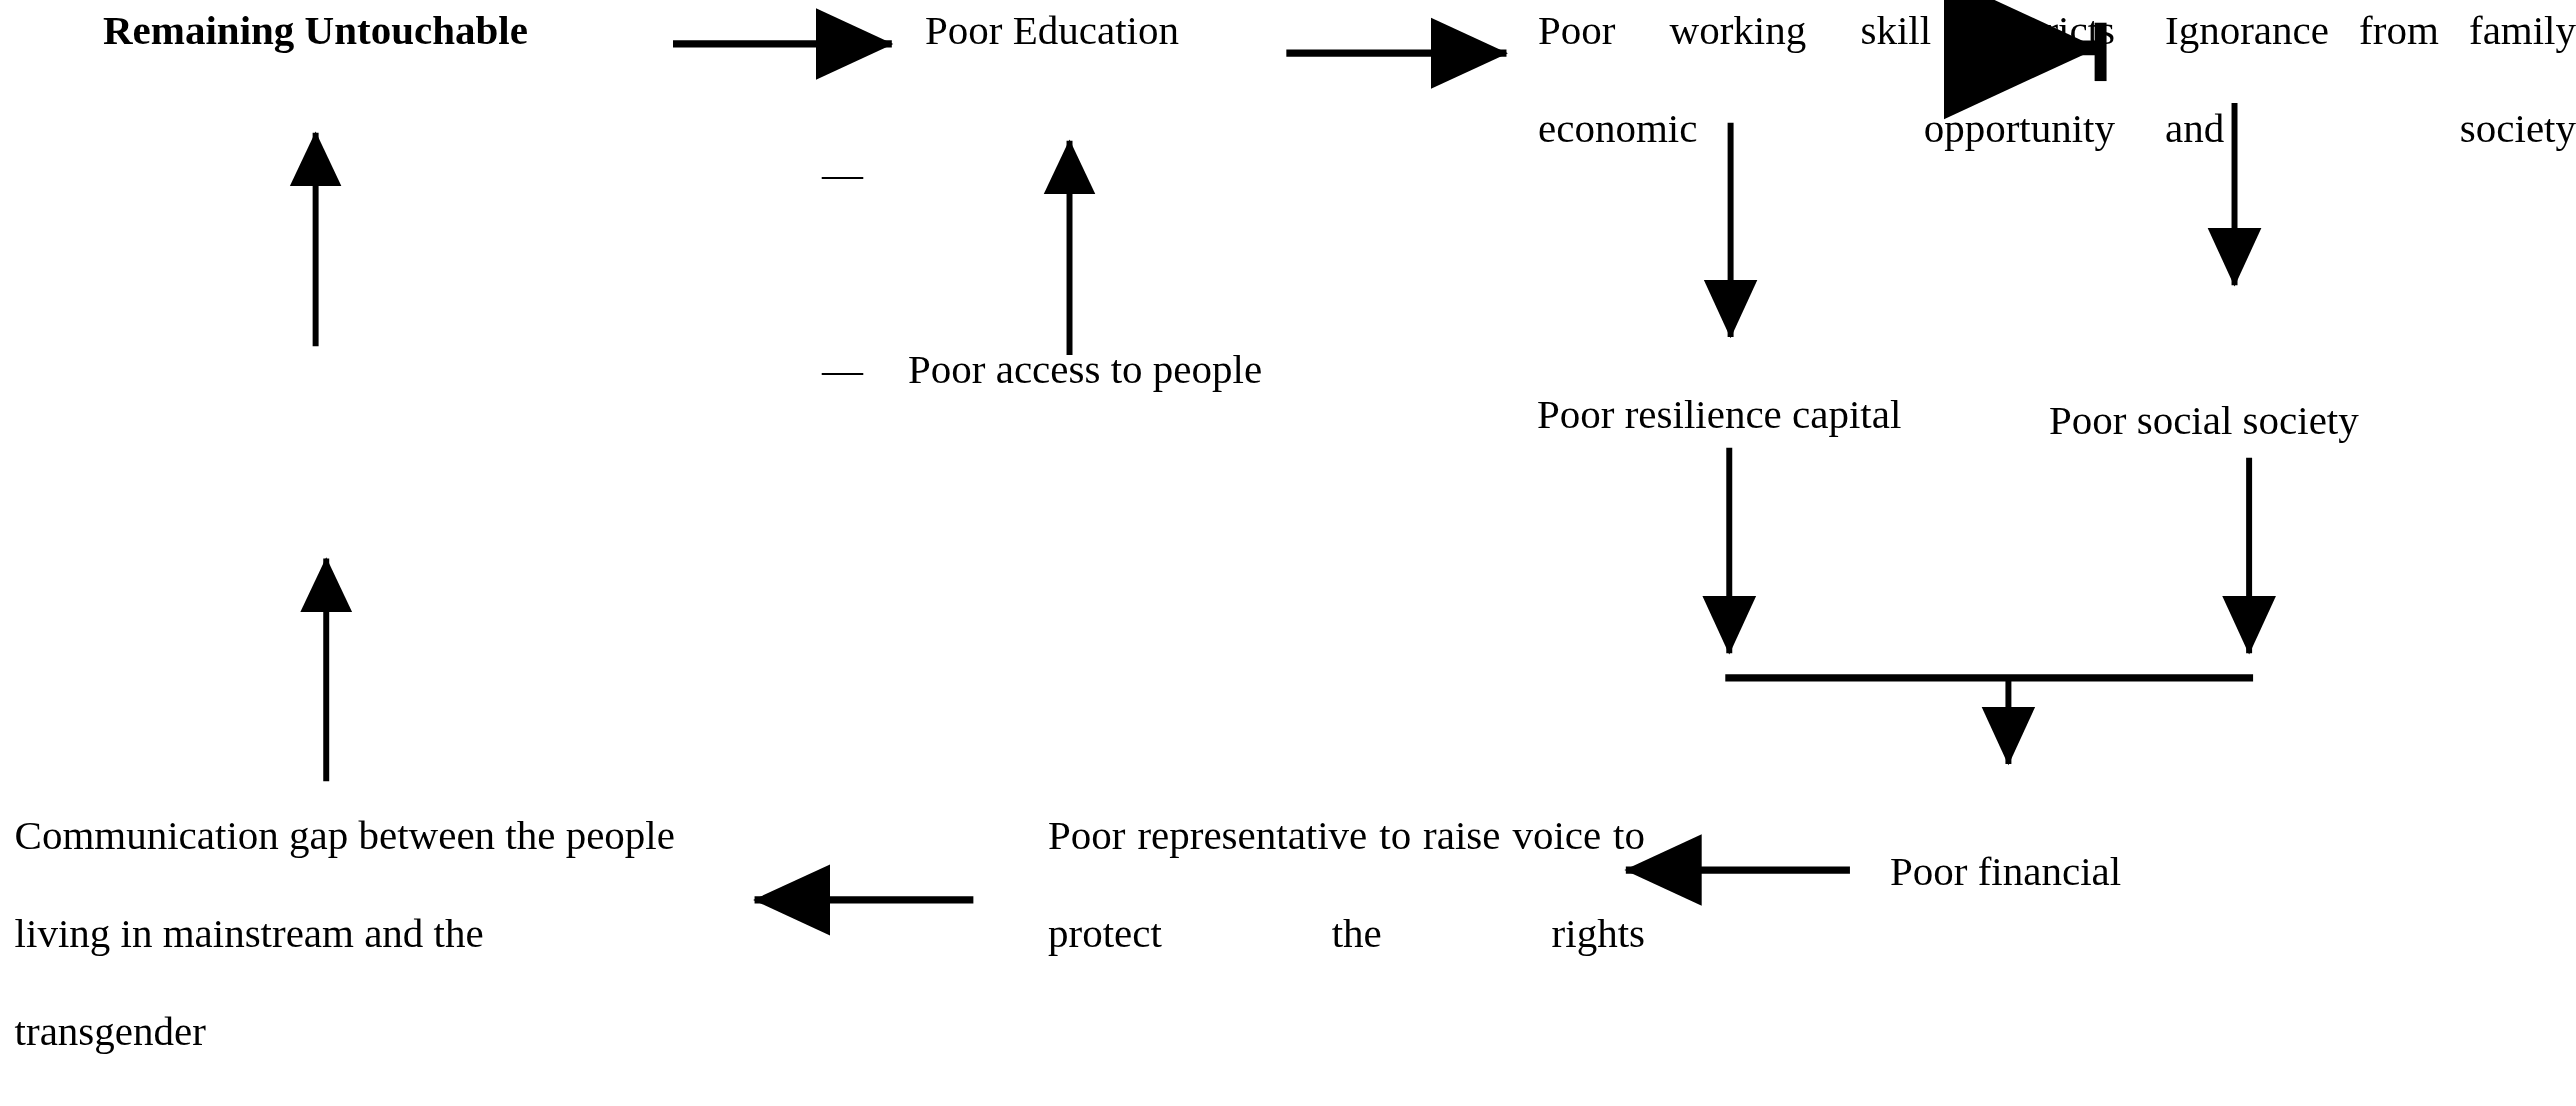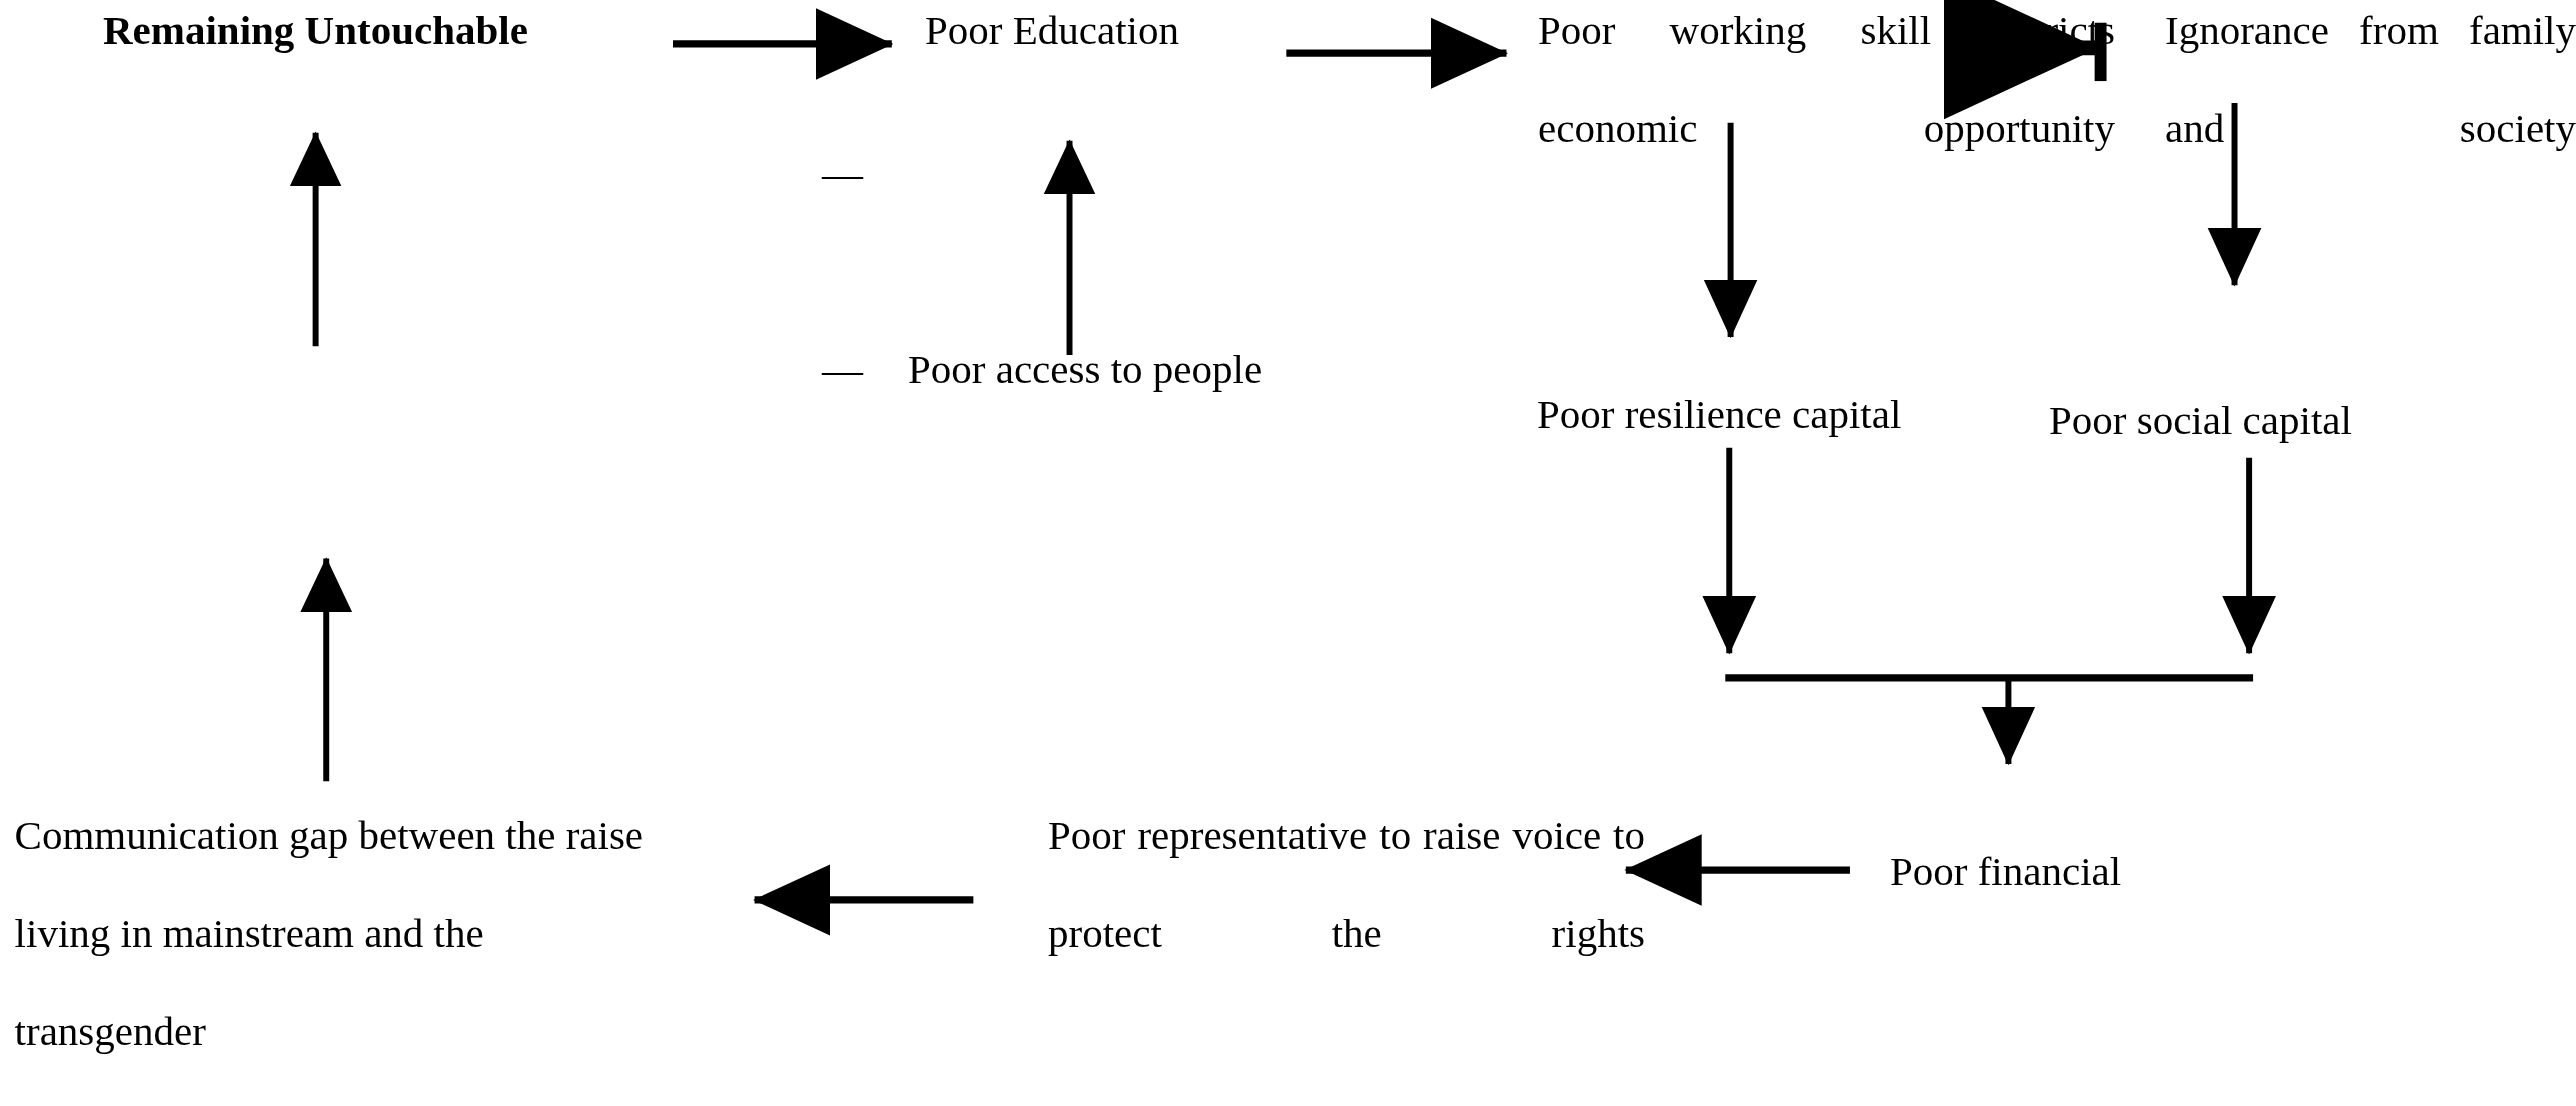--- a/index.html
+++ b/index.html
@@ -79,37 +79,37 @@
     <line x1="3029" y1="1022" x2="3029" y2="1152" stroke="#000" stroke-width="9" marker-end="url(#ahD)"></line>
 
     <line x1="2790" y1="1312" x2="2452" y2="1312" stroke="#000" stroke-width="11" marker-end="url(#ahL)"></line>
 
     <line x1="1468" y1="1357" x2="1138" y2="1357" stroke="#000" stroke-width="11" marker-end="url(#ahL)"></line>
   </svg>
 
   <div class="node bold" id="n-remaining">Remaining Untouchable</div>
 
 
-  <div class="node" id="n-communication">Communication gap between the raise living in mainstream and the transgender</div>
+  <div class="node" id="n-communication">Communication gap between the people living in mainstream and the transgender</div>
 
   <div class="node" id="n-poorEdu">Poor Education</div>
 
   <div class="node" id="n-dash1">—</div>
 
 
   <div class="node" id="n-dash2">—</div>
 
   <div class="node" id="n-poorformal">Poor access to people</div>
 
   <div class="node just" id="n-poorwork">Poor working skill restricts economic opportunity</div>
 
   <div class="node just" id="n-ignorance">Ignorance from family and society</div>
 
   <div class="node" id="n-finCap">Poor resilience capital</div>
 
-  <div class="node" id="n-socCap">Poor social capital</div>
+  <div class="node" id="n-socCap">Poor social society</div>
 
   <div class="node" id="n-resilience">Poor financial</div>
 
   <div class="node just" id="n-poorrep">Poor representative to raise voice to protect the rights</div>
 
 </div>
 
 
 </body></html>

